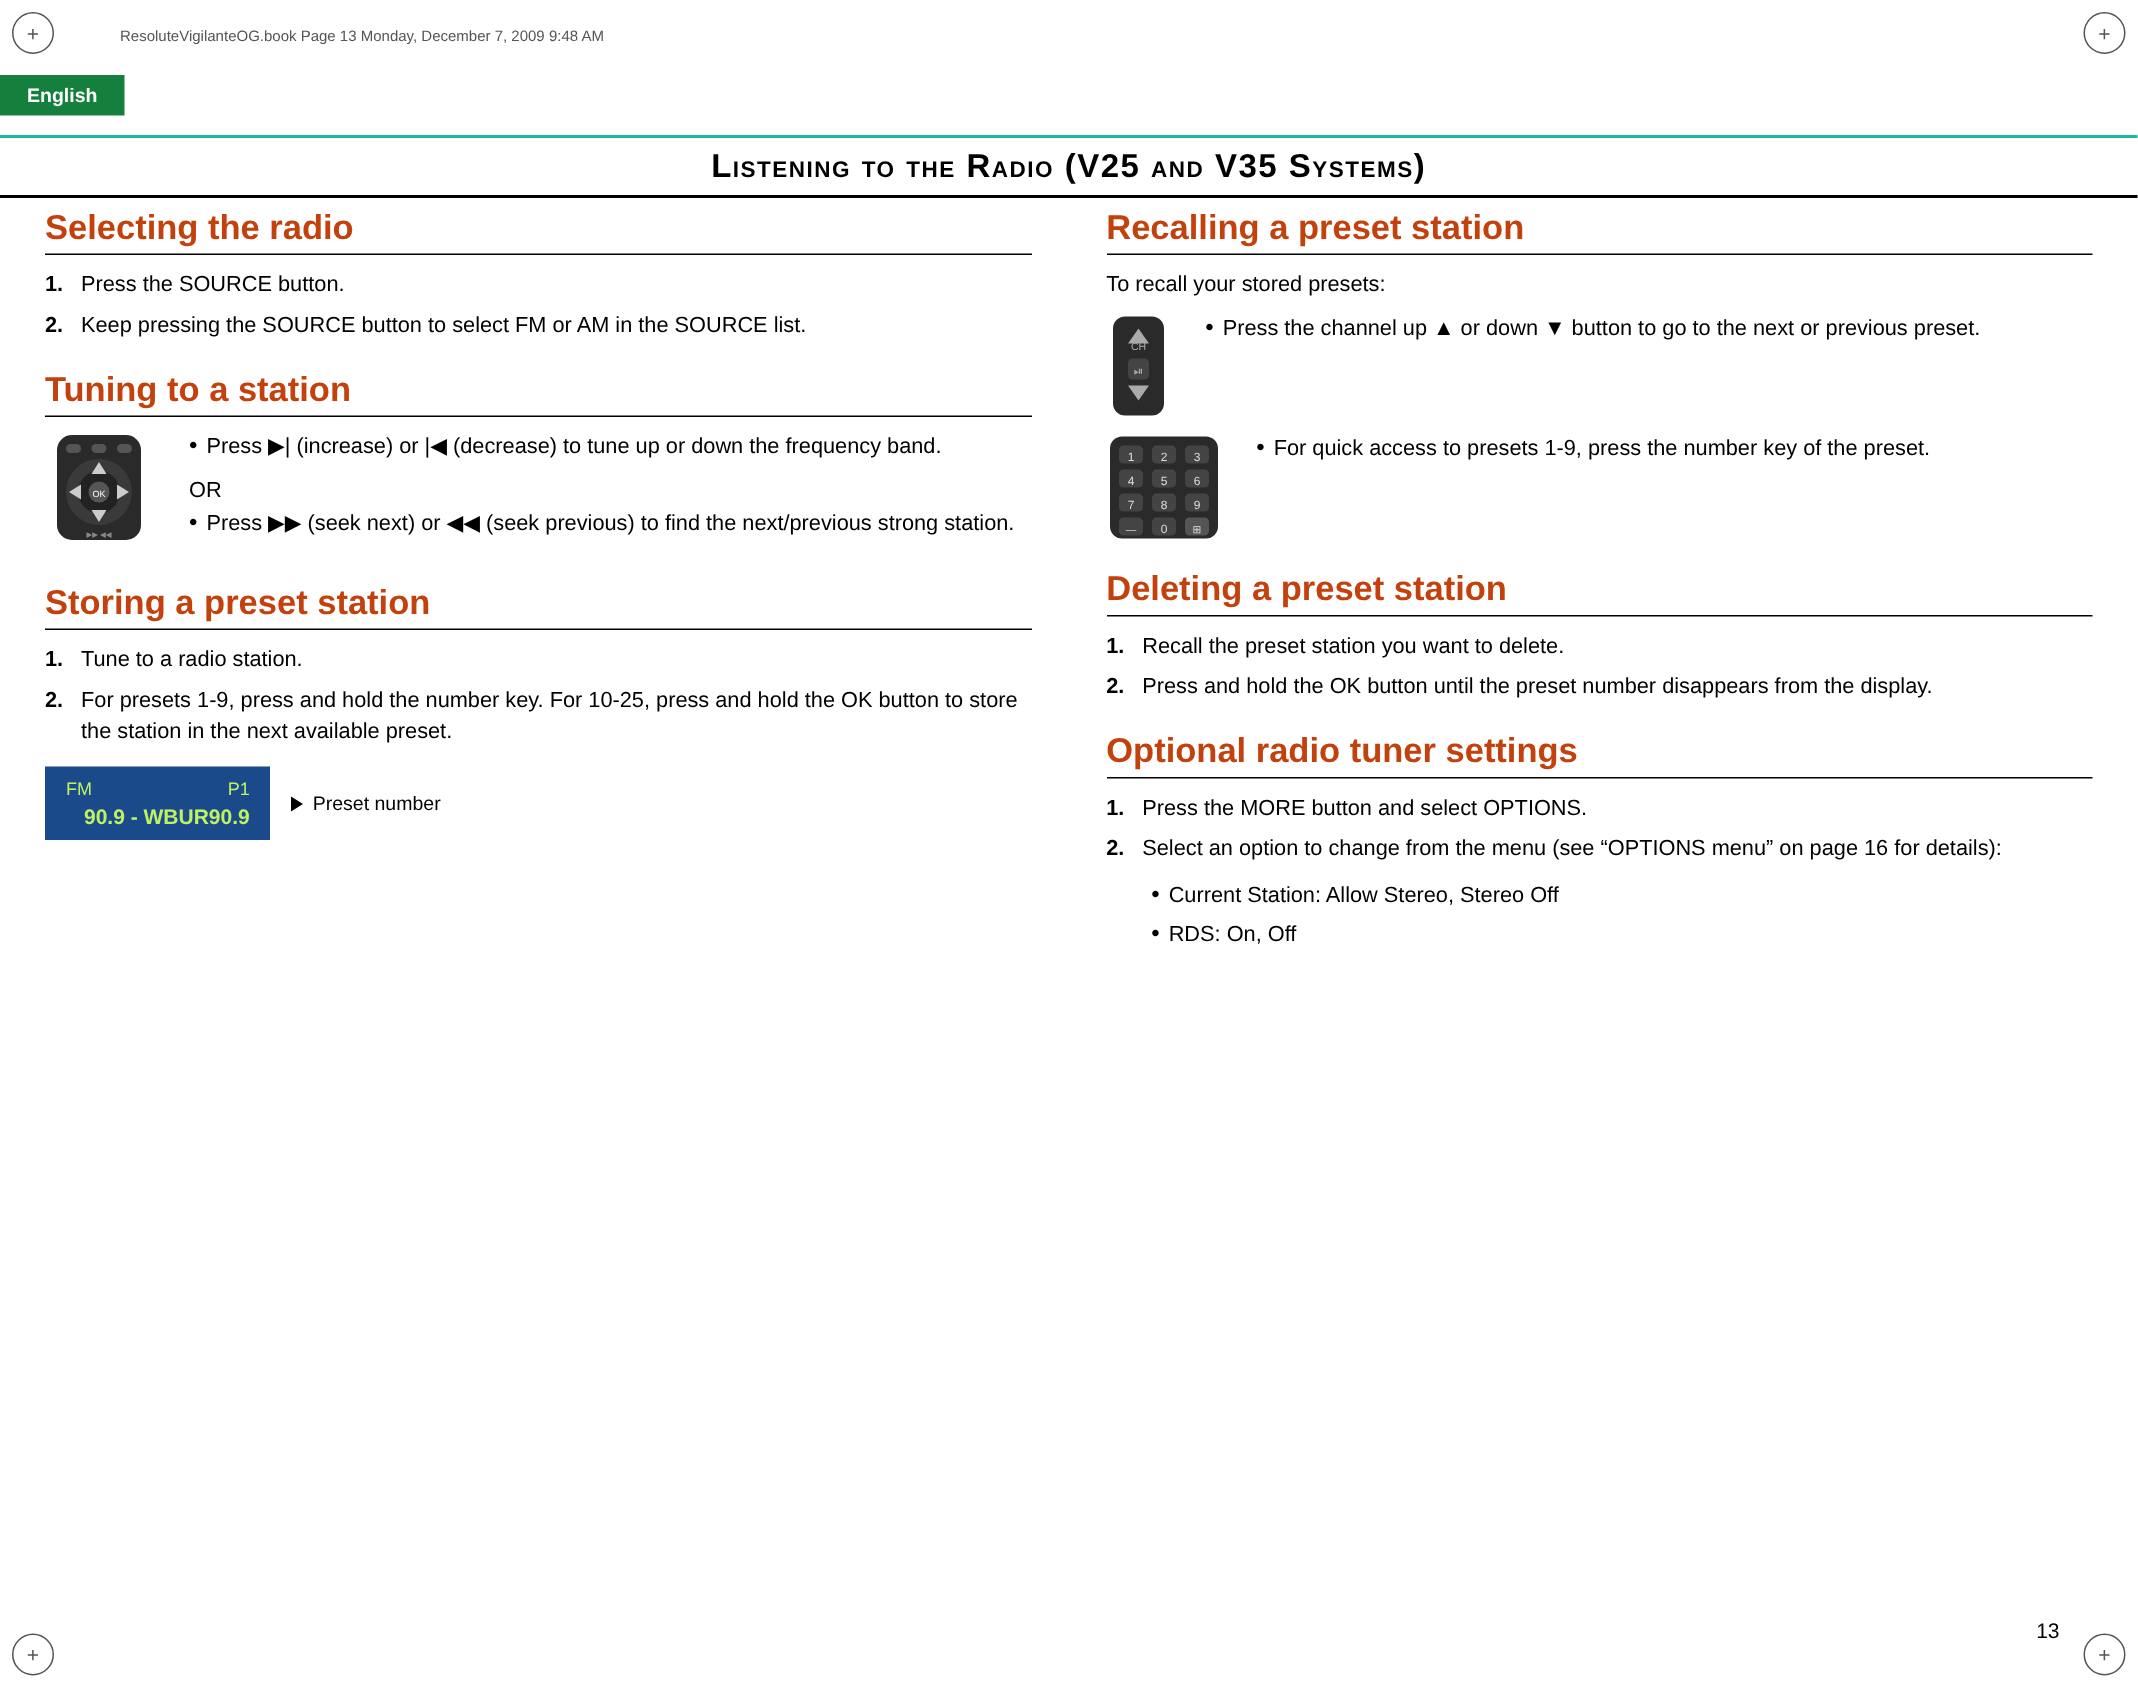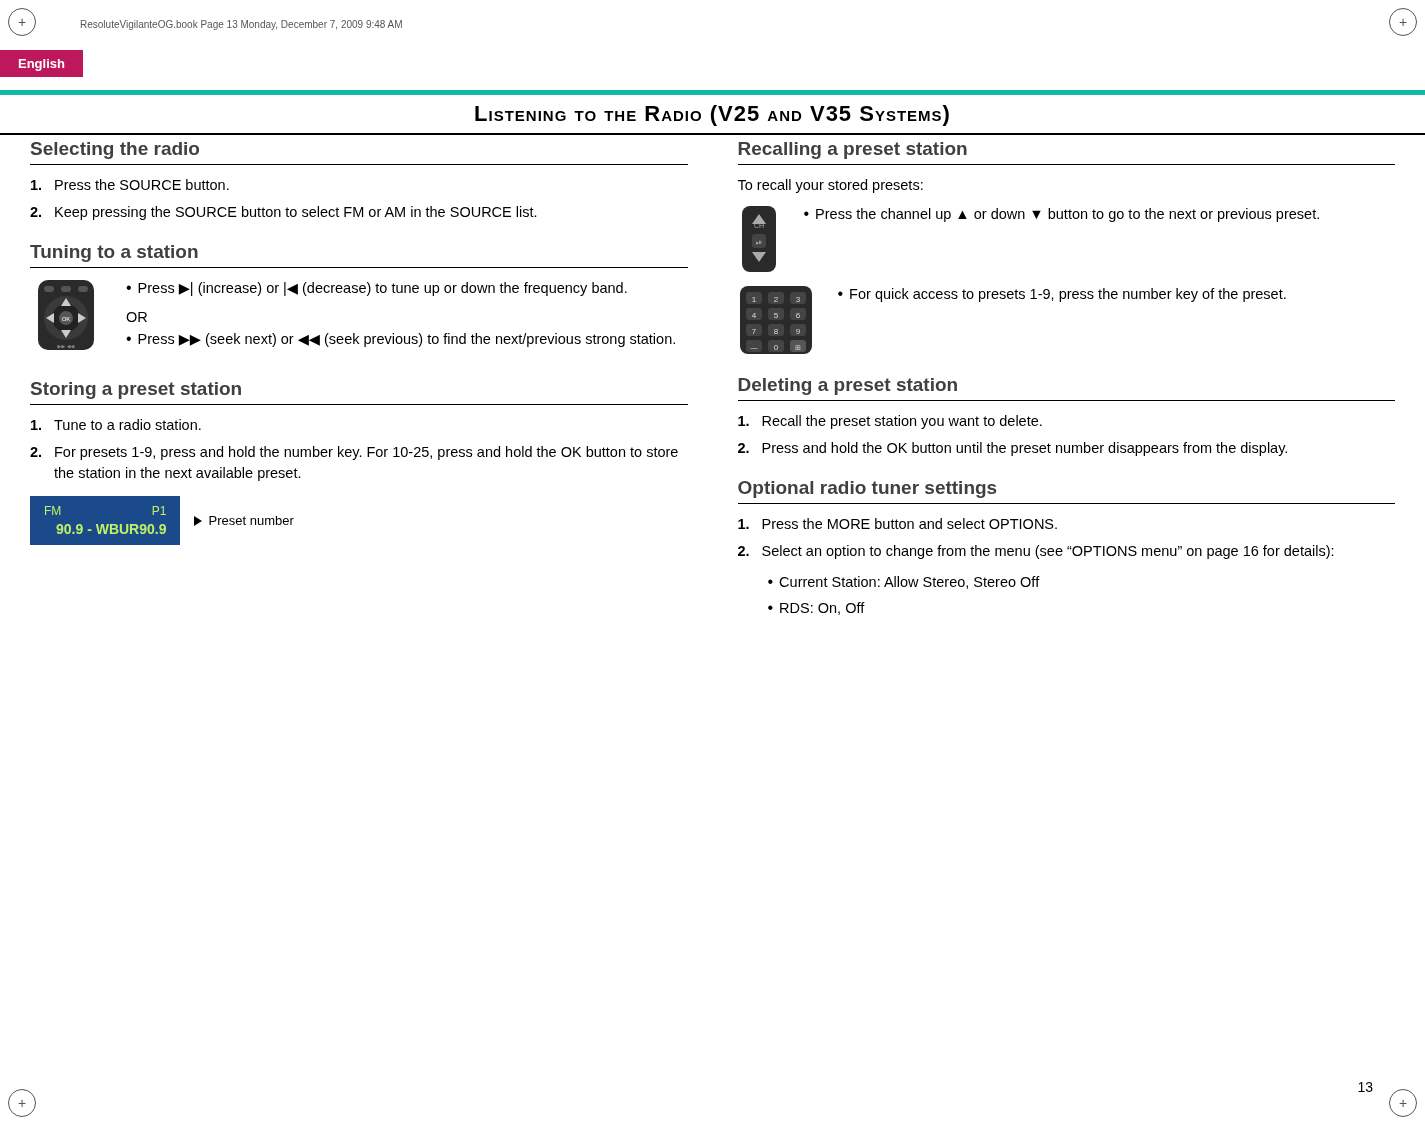--- a/index.html
+++ b/index.html
@@ -45,37 +45,37 @@
       padding-left: 20px;
     }
 
     .top-bar-info {
       font-size: 10px;
       color: #555;
       margin-left: 60px;
     }
 
     .english-tab {
-      background: #be185d;
+      background: #15803d;
       color: #ffffff;
       font-size: 13px;
       font-weight: bold;
       padding: 6px 18px;
       position: absolute;
       top: 50px;
       left: 0;
     }
 
     
     .main-title-bar {
       position: absolute;
       top: 90px;
       left: 0;
       right: 0;
-      border-top: 5px solid #14b8a6;
+      border-top: 2px solid #14b8a6;
       border-bottom: 2px solid #000;
       text-align: center;
       padding: 6px 0;
     }
     .main-title-bar h1 {
       font-size: 22px;
       font-weight: bold;
       font-variant: small-caps;
       letter-spacing: 1px;
       color: #000;
@@ -97,23 +97,23 @@
       padding-right: 10px;
     }
 
     .right-col {
       flex: 1;
       padding-left: 10px;
     }
 
     
     .section-heading {
-      font-size: 19px;
+      font-size: 23px;
       font-weight: bold;
-      color: #404040;
+      color: #c2410c;
       margin-bottom: 4px;
       margin-top: 18px;
     }
     .section-heading:first-child { margin-top: 0; }
 
     .section-divider {
       border: none;
       border-top: 1.5px solid #000;
       margin-bottom: 10px;
     }

